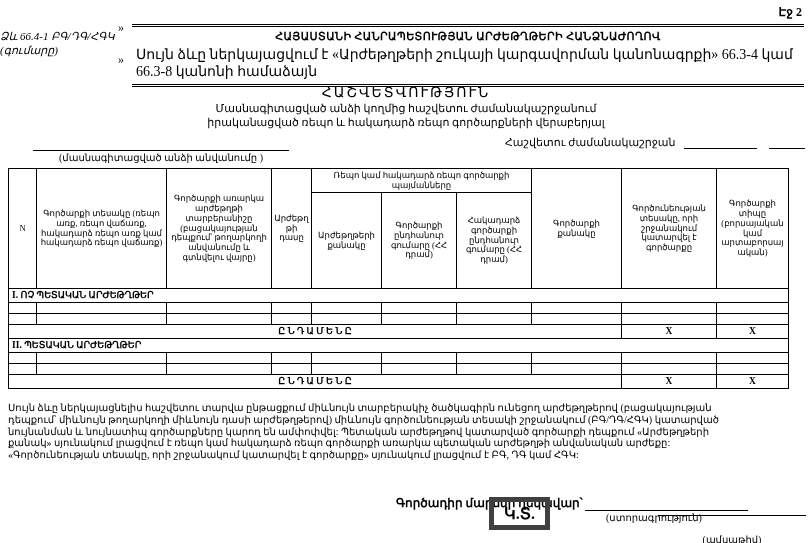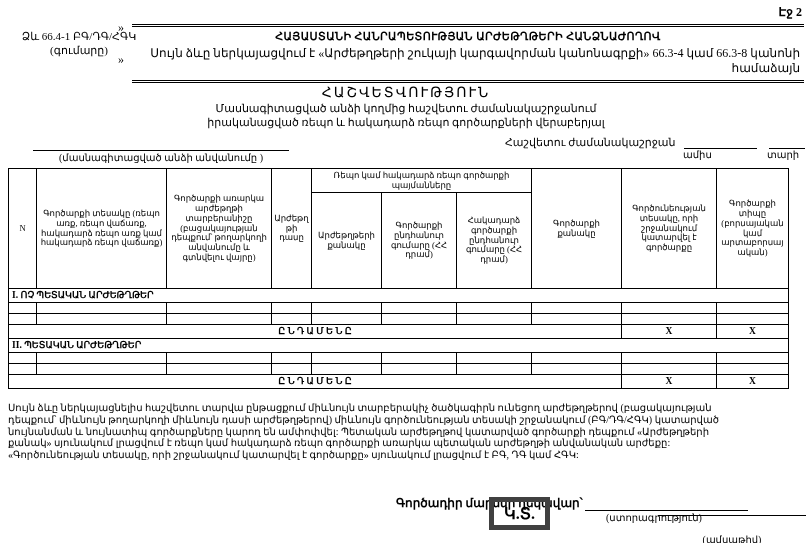--- a/index.html
+++ b/index.html
@@ -2,29 +2,29 @@
 <html><head>
 <meta charset="utf-8">
 <style>
   * { margin:0; padding:0; box-sizing:border-box; }
   html,body { background:#ffffff; }
   body { width:812px; height:543px; font-family:"Liberation Serif", serif; color:#000; }
   .page { position:relative; width:812px; height:543px; background:#fff; overflow:hidden; }
 
   .page-number { position:absolute; top:5px; right:10px; font-size:12px; font-weight:bold; }
 
-  .form-code-block { position:absolute; left:18px; top:30px; width:122px; text-align:center; font-size:11px; line-height:1.25; }
+  .form-code-block { position:absolute; left:0; top:30px; width:122px; text-align:left; font-size:11px; line-height:1.25;font-style:italic; }
   .rule-mark { position:absolute; font-size:12px; line-height:1; }
   .rule-mark.top { left:118px; top:21px; }
   .rule-mark.bottom { left:118px; top:53px; }
 
   .header-box { position:absolute; left:132px; top:24px; width:672px;
                 border-top:3px double #000; border-bottom:3px double #000; padding:3px 4px 4px; }
   .commission { text-align:center; font-size:11px; font-weight:bold; letter-spacing:.4px; }
-  .submission { text-align:right; font-size:12px; margin-top:3px; }
+  .submission { text-align:left; font-size:14px; margin-top:3px; }
 
   .title-main { position:absolute; top:84px; left:0; width:812px; text-align:center; font-size:14px; letter-spacing:2px; }
   .title-sub { position:absolute; top:102px; left:0; width:812px; text-align:center; font-size:11px; line-height:1.25; }
 
   .name-field { position:absolute; left:33px; top:138px; width:256px; }
   .blank-line { height:13px; border-bottom:1px solid #000; }
   .name-field .caption { text-align:center; font-size:10px; margin-top:1px; }
 
   .period-field { position:absolute; left:505px; top:136px; width:300px; }
   .period-row { display:flex; align-items:flex-end; }
@@ -87,24 +87,20 @@
   <div class="name-field">
     <div class="blank-line"></div>
     <div class="caption">(մասնագիտացված անձի անվանումը )</div>
   </div>
 
   <div class="period-field">
     <div class="period-row">
       <span class="period-label">Հաշվետու ժամանակաշրջան</span>
       <span class="period-blank month"></span>
       <span class="period-blank year"></span>
-    </div>
-    <div class="period-sub">
-      <span class="month-label">ամիս</span>
-      <span class="year-label">տարի</span>
     </div>
   </div>
 
   <table class="repo-table">
     <colgroup>
       <col style="width:28px">
         <col style="width:130px">
         <col style="width:105px">
         <col style="width:40px">
       <col style="width:70px">

